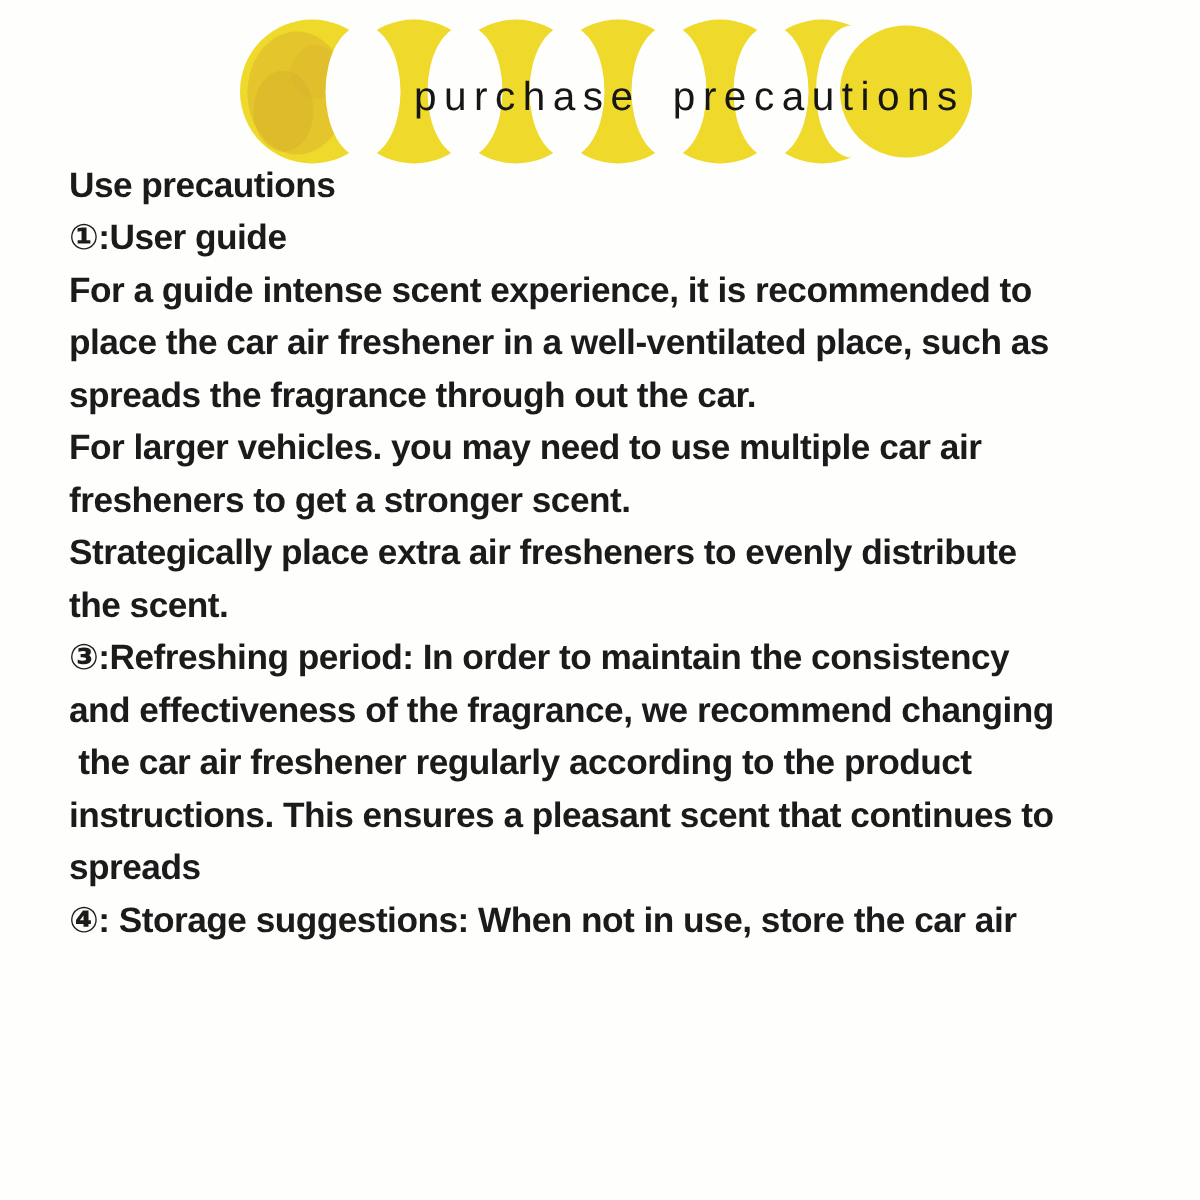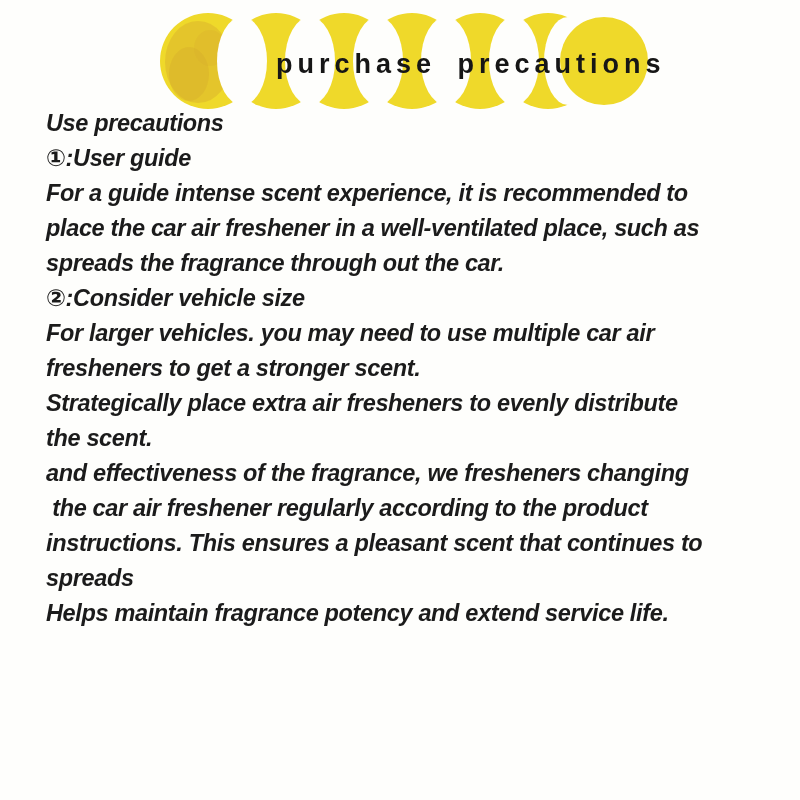--- a/index.html
+++ b/index.html
@@ -21,30 +21,29 @@
   .banner{
     position:absolute;left:158px;top:12px;width:500px;height:98px;
   }
   .banner svg{display:block;}
   .ring-yellow circle{fill:var(--yellow);}
   .patch ellipse{fill:var(--yellow-dark);}
   .hole-white ellipse{fill:var(--bg);}
   .cap-circle{fill:var(--yellow);}
   .banner-title{
     position:absolute;left:276px;top:49px;
-    font-size:27px;font-weight:700;color:var(--title-color);
+    font-size:27px;font-weight:400;color:var(--title-color);
     letter-spacing:5px;word-spacing:9px;white-space:nowrap;
     font-family:"Liberation Sans","DejaVu Sans",sans-serif;
   }
   .content{
     position:absolute;left:46px;top:106px;right:0;
     color:var(--text-color);
     font-size:23.5px;font-weight:700;letter-spacing:-0.35px;
     line-height:35px;
-    font-style:italic;
   }
   .content .text-line{white-space:pre;}
 </style>
 </head>
 <body>
 
 <div class="page">
 
   <div class="banner">
     <svg viewBox="0 0 490 98" width="490" height="98">
@@ -74,25 +73,25 @@
   </div>
 
   <div class="banner-title">purchase precautions</div>
 
   <div class="content">
     <div class="text-line">Use precautions</div>
     <div class="text-line">①:User guide</div>
     <div class="text-line">For a guide intense scent experience, it is recommended to</div>
     <div class="text-line">place the car air freshener in a well-ventilated place, such as</div>
     <div class="text-line">spreads the fragrance through out the car.</div>
-    <div class="text-line">②:Consider vehicle size</div>
     <div class="text-line">For larger vehicles. you may need to use multiple car air</div>
     <div class="text-line">fresheners to get a stronger scent.</div>
     <div class="text-line">Strategically place extra air fresheners to evenly distribute</div>
     <div class="text-line">the scent.</div>
-    <div class="text-line">and effectiveness of the fragrance, we fresheners changing</div>
+    <div class="text-line">③:Refreshing period: In order to maintain the consistency</div>
+    <div class="text-line">and effectiveness of the fragrance, we recommend changing</div>
     <div class="text-line"> the car air freshener regularly according to the product</div>
     <div class="text-line">instructions. This ensures a pleasant scent that continues to</div>
     <div class="text-line">spreads</div>
-    <div class="text-line">Helps maintain fragrance potency and extend service life.</div>
+    <div class="text-line">④: Storage suggestions: When not in use, store the car air</div>
   </div>
 
 </div>
 
 </body></html>

